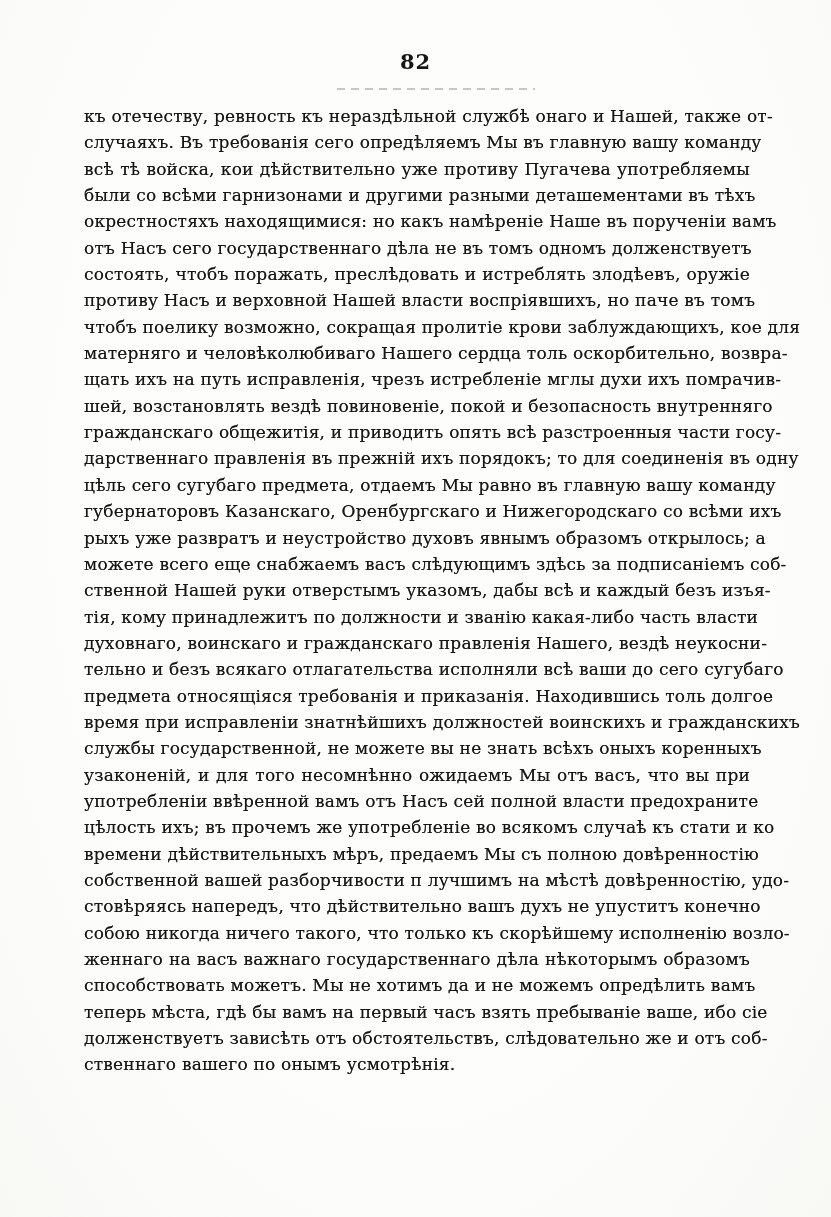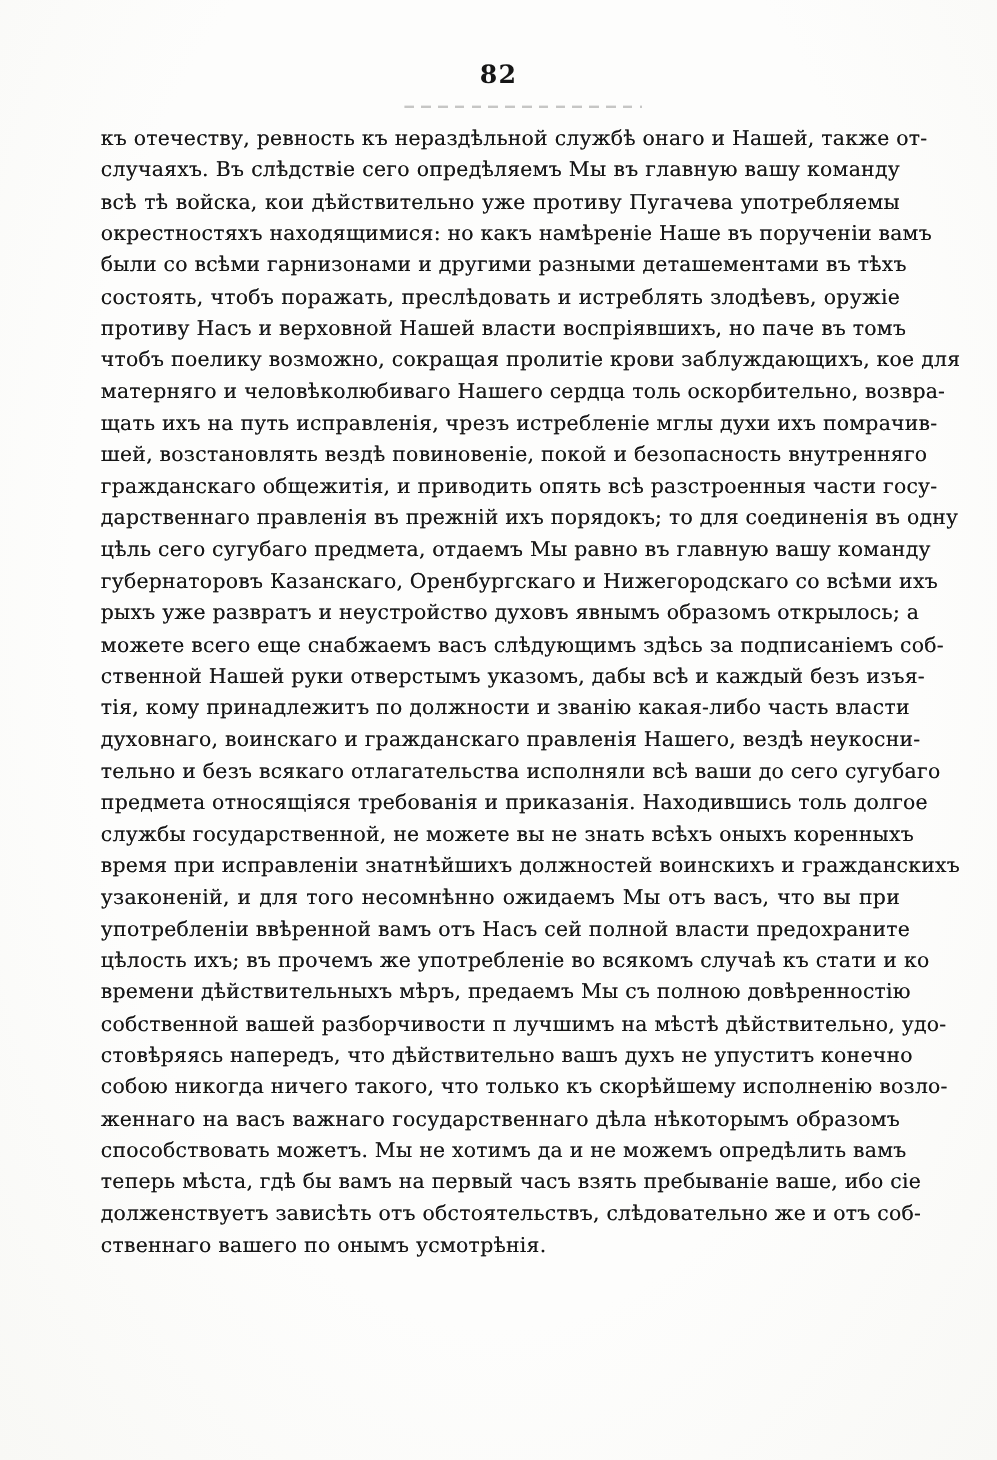--- a/index.html
+++ b/index.html
@@ -52,48 +52,49 @@
   }
 </style>
 </head>
 <body>
 
 <div class="page">
   <div class="page-number">82</div>
   <div class="header-rule"></div>
   <div class="text-block">
       <div class="line">къ отечеству, ревность къ нераздѣльной службѣ онаго и Нашей, также от-</div>
-      <div class="line">случаяхъ. Въ слѣдствіе сего опредѣляемъ Мы въ главную вашу команду</div>
+      <div class="line">случаяхъ. Въ требованія сего опредѣляемъ Мы въ главную вашу команду</div>
       <div class="line">всѣ тѣ войска, кои дѣйствительно уже противу Пугачева употребляемы</div>
+      <div class="line">были со всѣми гарнизонами и другими разными деташементами въ тѣхъ</div>
       <div class="line">окрестностяхъ находящимися: но какъ намѣреніе Наше въ порученіи вамъ</div>
-      <div class="line">были со всѣми гарнизонами и другими разными деташементами въ тѣхъ</div>
+      <div class="line">отъ Насъ сего государственнаго дѣла не въ томъ одномъ долженствуетъ</div>
       <div class="line">состоять, чтобъ поражать, преслѣдовать и истреблять злодѣевъ, оружіе</div>
       <div class="line">противу Насъ и верховной Нашей власти воспріявшихъ, но паче въ томъ</div>
       <div class="line">чтобъ поелику возможно, сокращая пролитіе крови заблуждающихъ, кое для</div>
       <div class="line">матерняго и человѣколюбиваго Нашего сердца толь оскорбительно, возвра-</div>
       <div class="line">щать ихъ на путь исправленія, чрезъ истребленіе мглы духи ихъ помрачив-</div>
       <div class="line">шей, возстановлять вездѣ повиновеніе, покой и безопасность внутренняго</div>
       <div class="line">гражданскаго общежитія, и приводить опять всѣ разстроенныя части госу-</div>
       <div class="line">дарственнаго правленія въ прежній ихъ порядокъ; то для соединенія въ одну</div>
       <div class="line">цѣль сего сугубаго предмета, отдаемъ Мы равно въ главную вашу команду</div>
       <div class="line">губернаторовъ Казанскаго, Оренбургскаго и Нижегородскаго со всѣми ихъ</div>
       <div class="line">рыхъ уже развратъ и неустройство духовъ явнымъ образомъ открылось; а</div>
       <div class="line">можете всего еще снабжаемъ васъ слѣдующимъ здѣсь за подписаніемъ соб-</div>
       <div class="line">ственной Нашей руки отверстымъ указомъ, дабы всѣ и каждый безъ изъя-</div>
       <div class="line">тія, кому принадлежитъ по должности и званію какая-либо часть власти</div>
       <div class="line">духовнаго, воинскаго и гражданскаго правленія Нашего, вездѣ неукосни-</div>
       <div class="line">тельно и безъ всякаго отлагательства исполняли всѣ ваши до сего сугубаго</div>
       <div class="line">предмета относящіяся требованія и приказанія. Находившись толь долгое</div>
+      <div class="line">время при исправленіи знатнѣйшихъ должностей воинскихъ и гражданскихъ</div>
       <div class="line">службы государственной, не можете вы не знать всѣхъ оныхъ коренныхъ</div>
-      <div class="line">время при исправленіи знатнѣйшихъ должностей воинскихъ и гражданскихъ</div>
       <div class="line">узаконеній, и для того несомнѣнно ожидаемъ Мы отъ васъ, что вы при</div>
       <div class="line">употребленіи ввѣренной вамъ отъ Насъ сей полной власти предохраните</div>
       <div class="line">цѣлость ихъ; въ прочемъ же употребленіе во всякомъ случаѣ къ стати и ко</div>
       <div class="line">времени дѣйствительныхъ мѣръ, предаемъ Мы съ полною довѣренностію</div>
-      <div class="line">собственной вашей разборчивости п лучшимъ на мѣстѣ дѣйствительно, удо-</div>
+      <div class="line">собственной вашей разборчивости п лучшимъ на мѣстѣ довѣренностію, удо-</div>
       <div class="line">стовѣряясь напередъ, что дѣйствительно вашъ духъ не упуститъ конечно</div>
       <div class="line">собою никогда ничего такого, что только къ скорѣйшему исполненію возло-</div>
       <div class="line">женнаго на васъ важнаго государственнаго дѣла нѣкоторымъ образомъ</div>
       <div class="line">способствовать можетъ. Мы не хотимъ да и не можемъ опредѣлить вамъ</div>
       <div class="line">теперь мѣста, гдѣ бы вамъ на первый часъ взять пребываніе ваше, ибо сіе</div>
       <div class="line">долженствуетъ зависѣть отъ обстоятельствъ, слѣдовательно же и отъ соб-</div>
       <div class="line last">ственнаго вашего по онымъ усмотрѣнія.</div>
     </div>
 </div>
 

